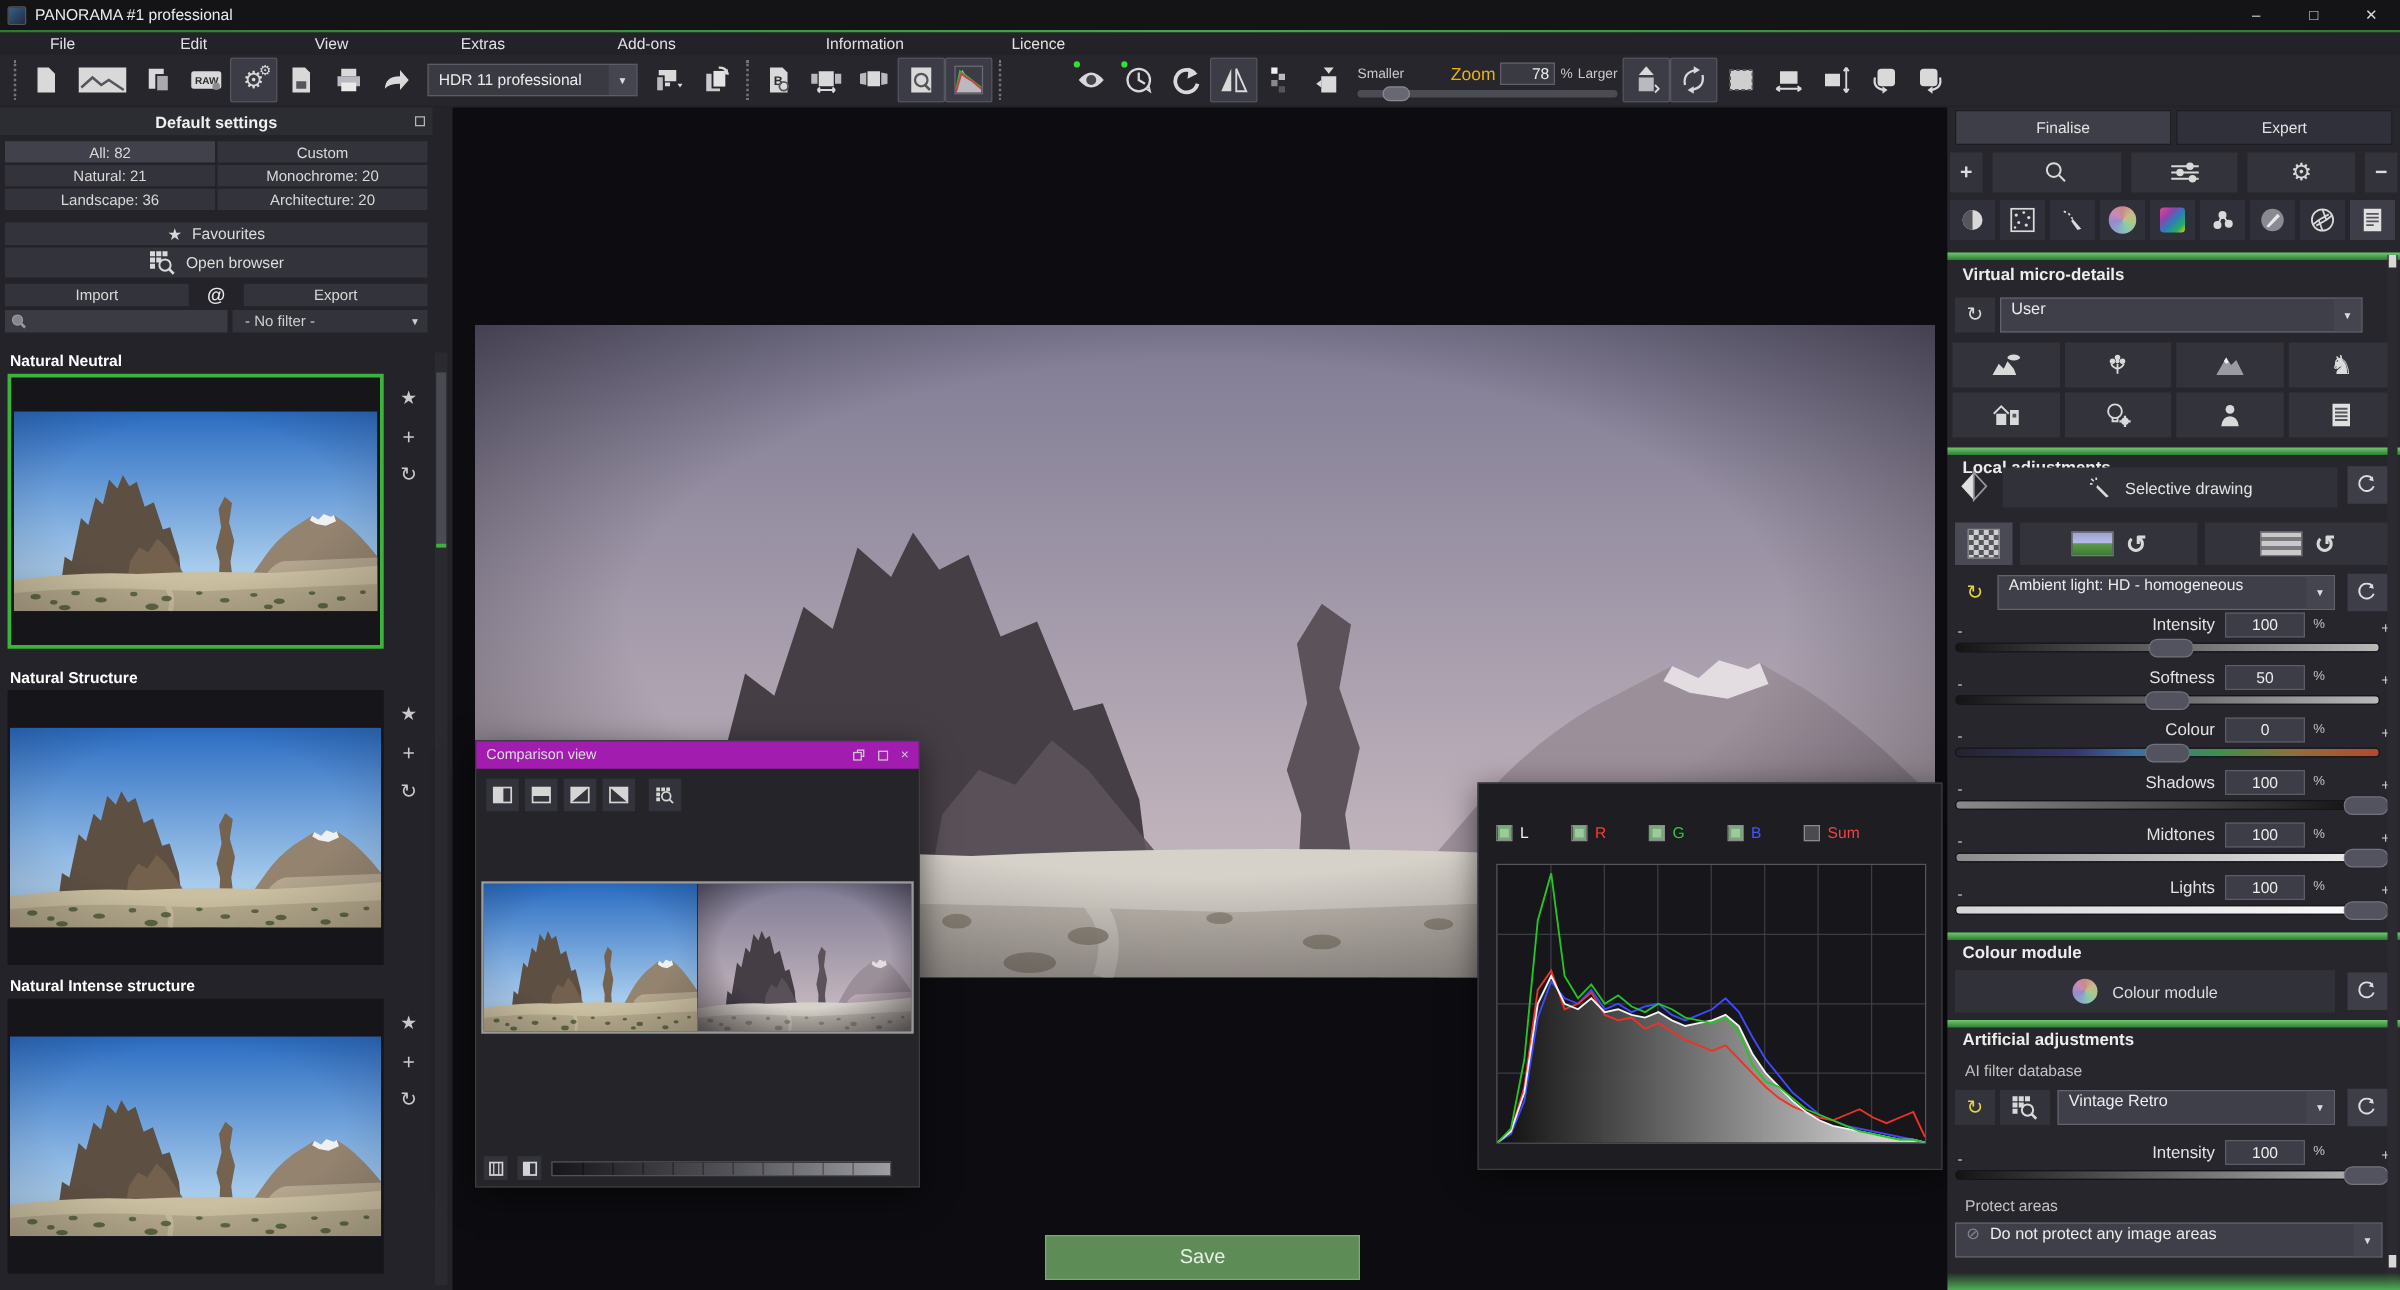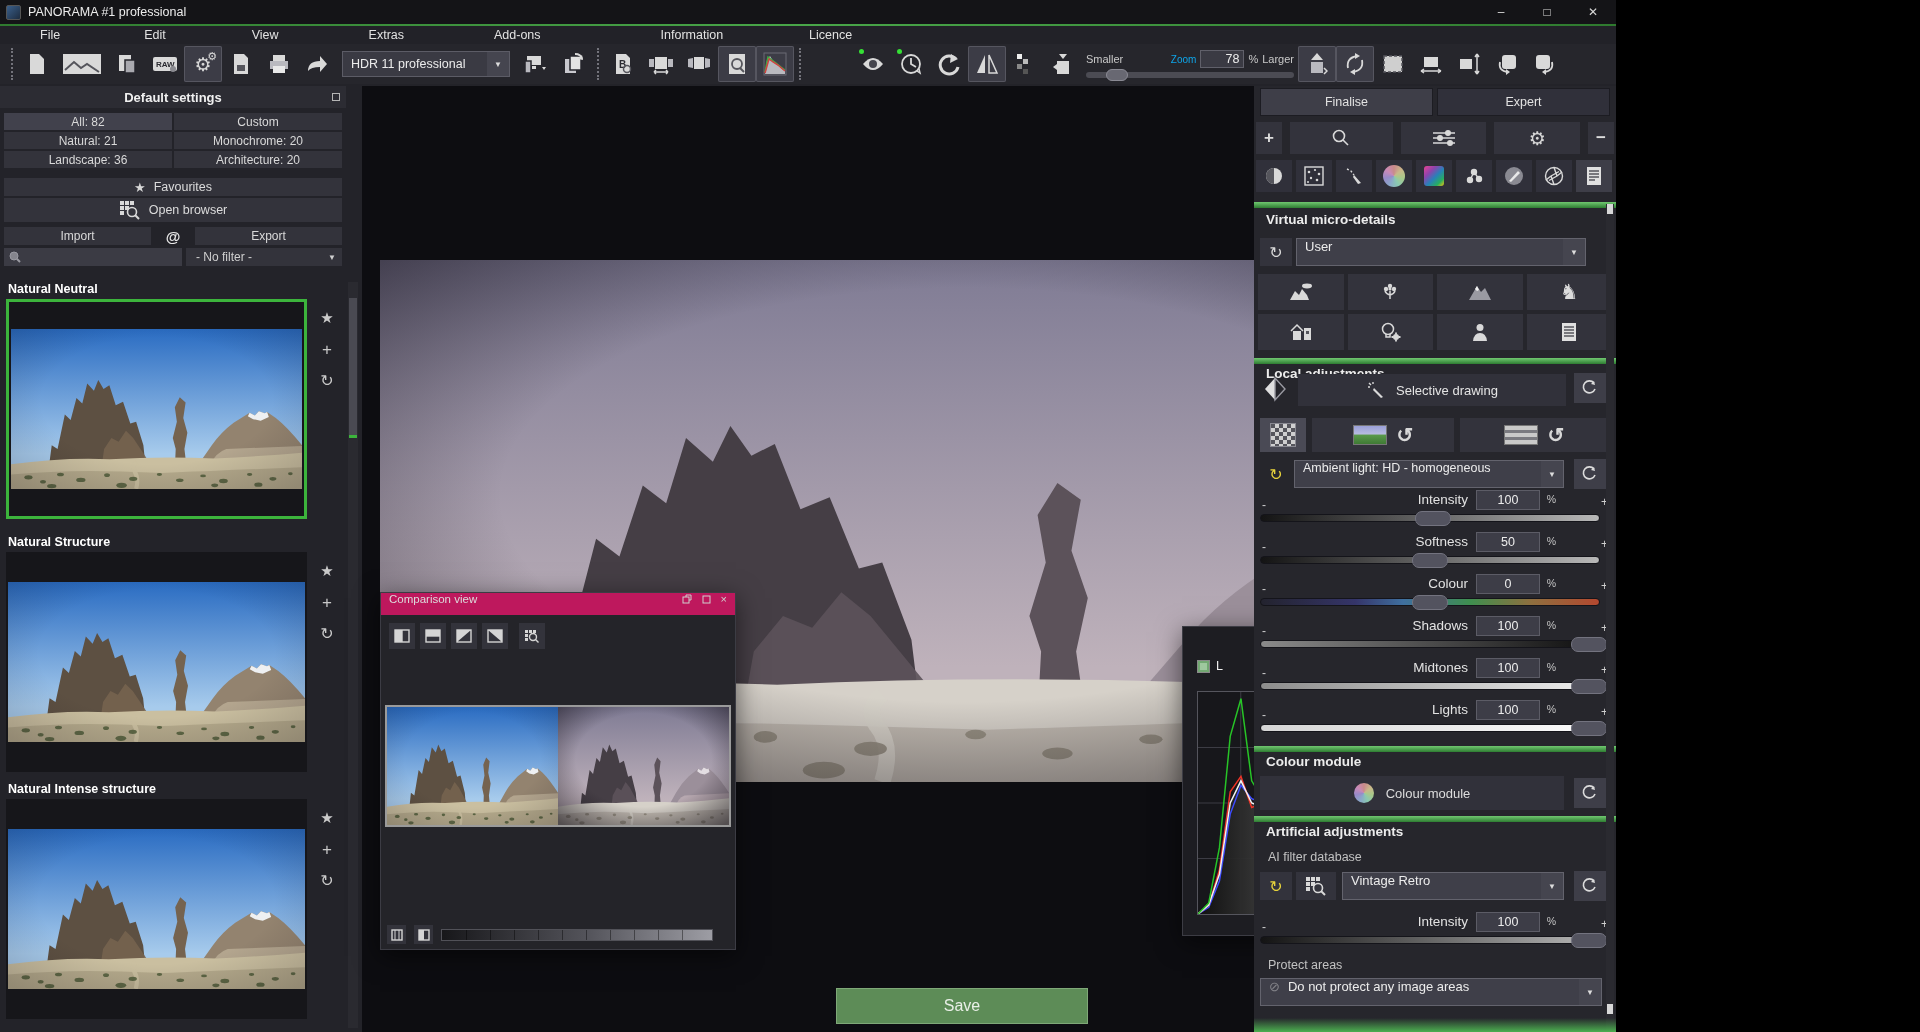--- a/index.html
+++ b/index.html
@@ -1,17 +1,17 @@
 <!DOCTYPE html>
 <html><head>
 <meta charset="utf-8">
 <style>
 *{box-sizing:border-box;margin:0;padding:0}
 body{background:#000;font-family:"Liberation Sans",sans-serif;-webkit-font-smoothing:antialiased}
-#app{position:relative;width:1616px;height:1032px;background:#232329;color:#ddd;font-size:13px;overflow:hidden}
+#app{position:relative;width:1920px;height:1032px;background:#232329;color:#ddd;font-size:13px;overflow:hidden}
 
 
 .titlebar{position:absolute;top:0;left:0;right:0;height:24px;background:#141417;display:flex;align-items:center;color:#ececec;font-size:12.5px}
 .appicon{width:15px;height:15px;margin:0 7px 0 6px;border-radius:2px;background:linear-gradient(135deg,#3a5f8a,#1d2c40);border:1px solid #555}
 .winctrls{margin-left:auto;display:flex;height:100%}
 .winbtn{width:46px;display:flex;align-items:center;justify-content:center;color:#d8d8d8;font-size:12px}
 .accentline{position:absolute;top:24px;left:0;right:0;height:2px;background:linear-gradient(90deg,#2f7a2f,#49a649,#2f7a2f)}
 
 
 .menubar{position:absolute;top:26px;left:0;right:0;height:18px;background:#222228;display:flex;align-items:center;font-size:12.5px;color:#e2e2e2}
@@ -21,21 +21,21 @@
 .toolbar{position:absolute;top:44px;left:0;right:0;height:40px;background:#26262c;display:flex;align-items:center;padding-left:6px}
 .tbtn{width:38px;height:36px;display:flex;align-items:center;justify-content:center;border-radius:2px;position:relative;flex:0 0 auto}
 .tbtn.on{background:#3c3c46;box-shadow:inset 0 0 0 1px #565660}
 .tbtn svg{stroke:#d9d9d9;fill:none;stroke-width:1.5}
 .gdot{position:absolute;top:3px;left:5px;width:5px;height:5px;border-radius:50%;background:#35e035}
 .tsep{height:32px;border-left:2px dotted #73737b;margin:0 5px;flex:0 0 auto}
 .tdrop{width:168px;height:26px;background:#3a3a43;border:1px solid #5c5c66;display:flex;align-items:center;padding-left:8px;font-size:12.5px;color:#ececec;margin:0 6px;flex:0 0 auto}
 .chevbox{margin-left:auto;width:22px;height:100%;background:#45454f;display:flex;align-items:center;justify-content:center;font-size:8px;color:#dcdcdc}
 .zoomgrp{width:208px;margin:0 4px;flex:0 0 auto;font-size:11px;color:#c9c9c9}
 .zoomrow{display:flex;align-items:center;gap:4px}
-.zoomlabel{font-size:10px;color:#0ea5e9;margin-left:auto}
+.zoomlabel{font-size:14px;color:#eab308;margin-left:auto}
 .zoombox{width:44px;height:18px;background:#3a3a43;border:1px solid #60606a;color:#ececec;font-size:12.5px;display:flex;align-items:center;justify-content:flex-end;padding-right:4px}
 .ztrack{position:relative;margin-top:4px;height:6px;background:#4b4b53;border-radius:3px}
 .zthumb{position:absolute;top:-3px;width:22px;height:12px;border-radius:6px;background:#686872;border:1px solid #8a8a94}
 
 
 .leftpanel{position:absolute;top:86px;left:0;width:362px;bottom:0;background:#232329}
 .canvas{position:absolute;top:86px;left:362px;width:1196px;bottom:0;background:#0d0d11}
 .rightpanel{position:absolute;top:86px;right:0;width:362px;bottom:0;background:#26262c}
 
 
@@ -63,21 +63,21 @@
 
 .scene{position:relative}
 .scene svg{position:absolute;inset:0;width:100%;height:100%}
 
 
 .photo{position:absolute;left:18px;top:174px;width:1168px;height:522px;overflow:hidden;background:#18141c}
 .savebtn{position:absolute;left:474px;top:902px;width:252px;height:36px;background:#5d8c57;border:1px solid #7fa878;display:flex;align-items:center;justify-content:center;font-size:16px;color:#e9efe7}
 
 
 .fwin{position:absolute;background:#242429;border:1px solid #3c3c44;box-shadow:0 6px 24px rgba(0,0,0,.55)}
-.fwin-title{height:22px;background:#be185d;display:flex;align-items:flex-start;padding:0 8px;font-size:11.5px;color:#dcdcdc}
+.fwin-title{height:22px;background:#a21caf;display:flex;align-items:center;padding:0 8px;font-size:11.5px;color:#dcdcdc}
 .fwin-ctrl{margin-left:auto;display:flex;gap:10px;align-items:center;color:#cfcfcf;font-size:11px}
 .cmp{left:18px;top:506px;width:356px;height:358px}
 .cmp-tools{position:absolute;top:30px;left:8px;display:flex;gap:5px}
 .cbtn{width:26px;height:26px;background:#33333b;display:flex;align-items:center;justify-content:center}
 .cbtn svg{stroke:#d5d5d5;fill:none;stroke-width:1.4}
 .cmp-imgs{position:absolute;left:4px;top:112px;width:346px;height:122px;border:2px solid #9a9a9a;display:flex;background:#111}
 .cmp-im{position:relative;width:50%;height:100%;overflow:hidden}
 .cmp-bot{position:absolute;left:6px;top:332px;display:flex;gap:8px;align-items:center}
 .cbtn.sm{width:19px;height:19px}
 .cmp-grad{position:relative;width:272px;height:12px;background:linear-gradient(90deg,#17171a,#55555c 55%,#9d9da4);border:1px solid #515158;background-clip:padding-box}

